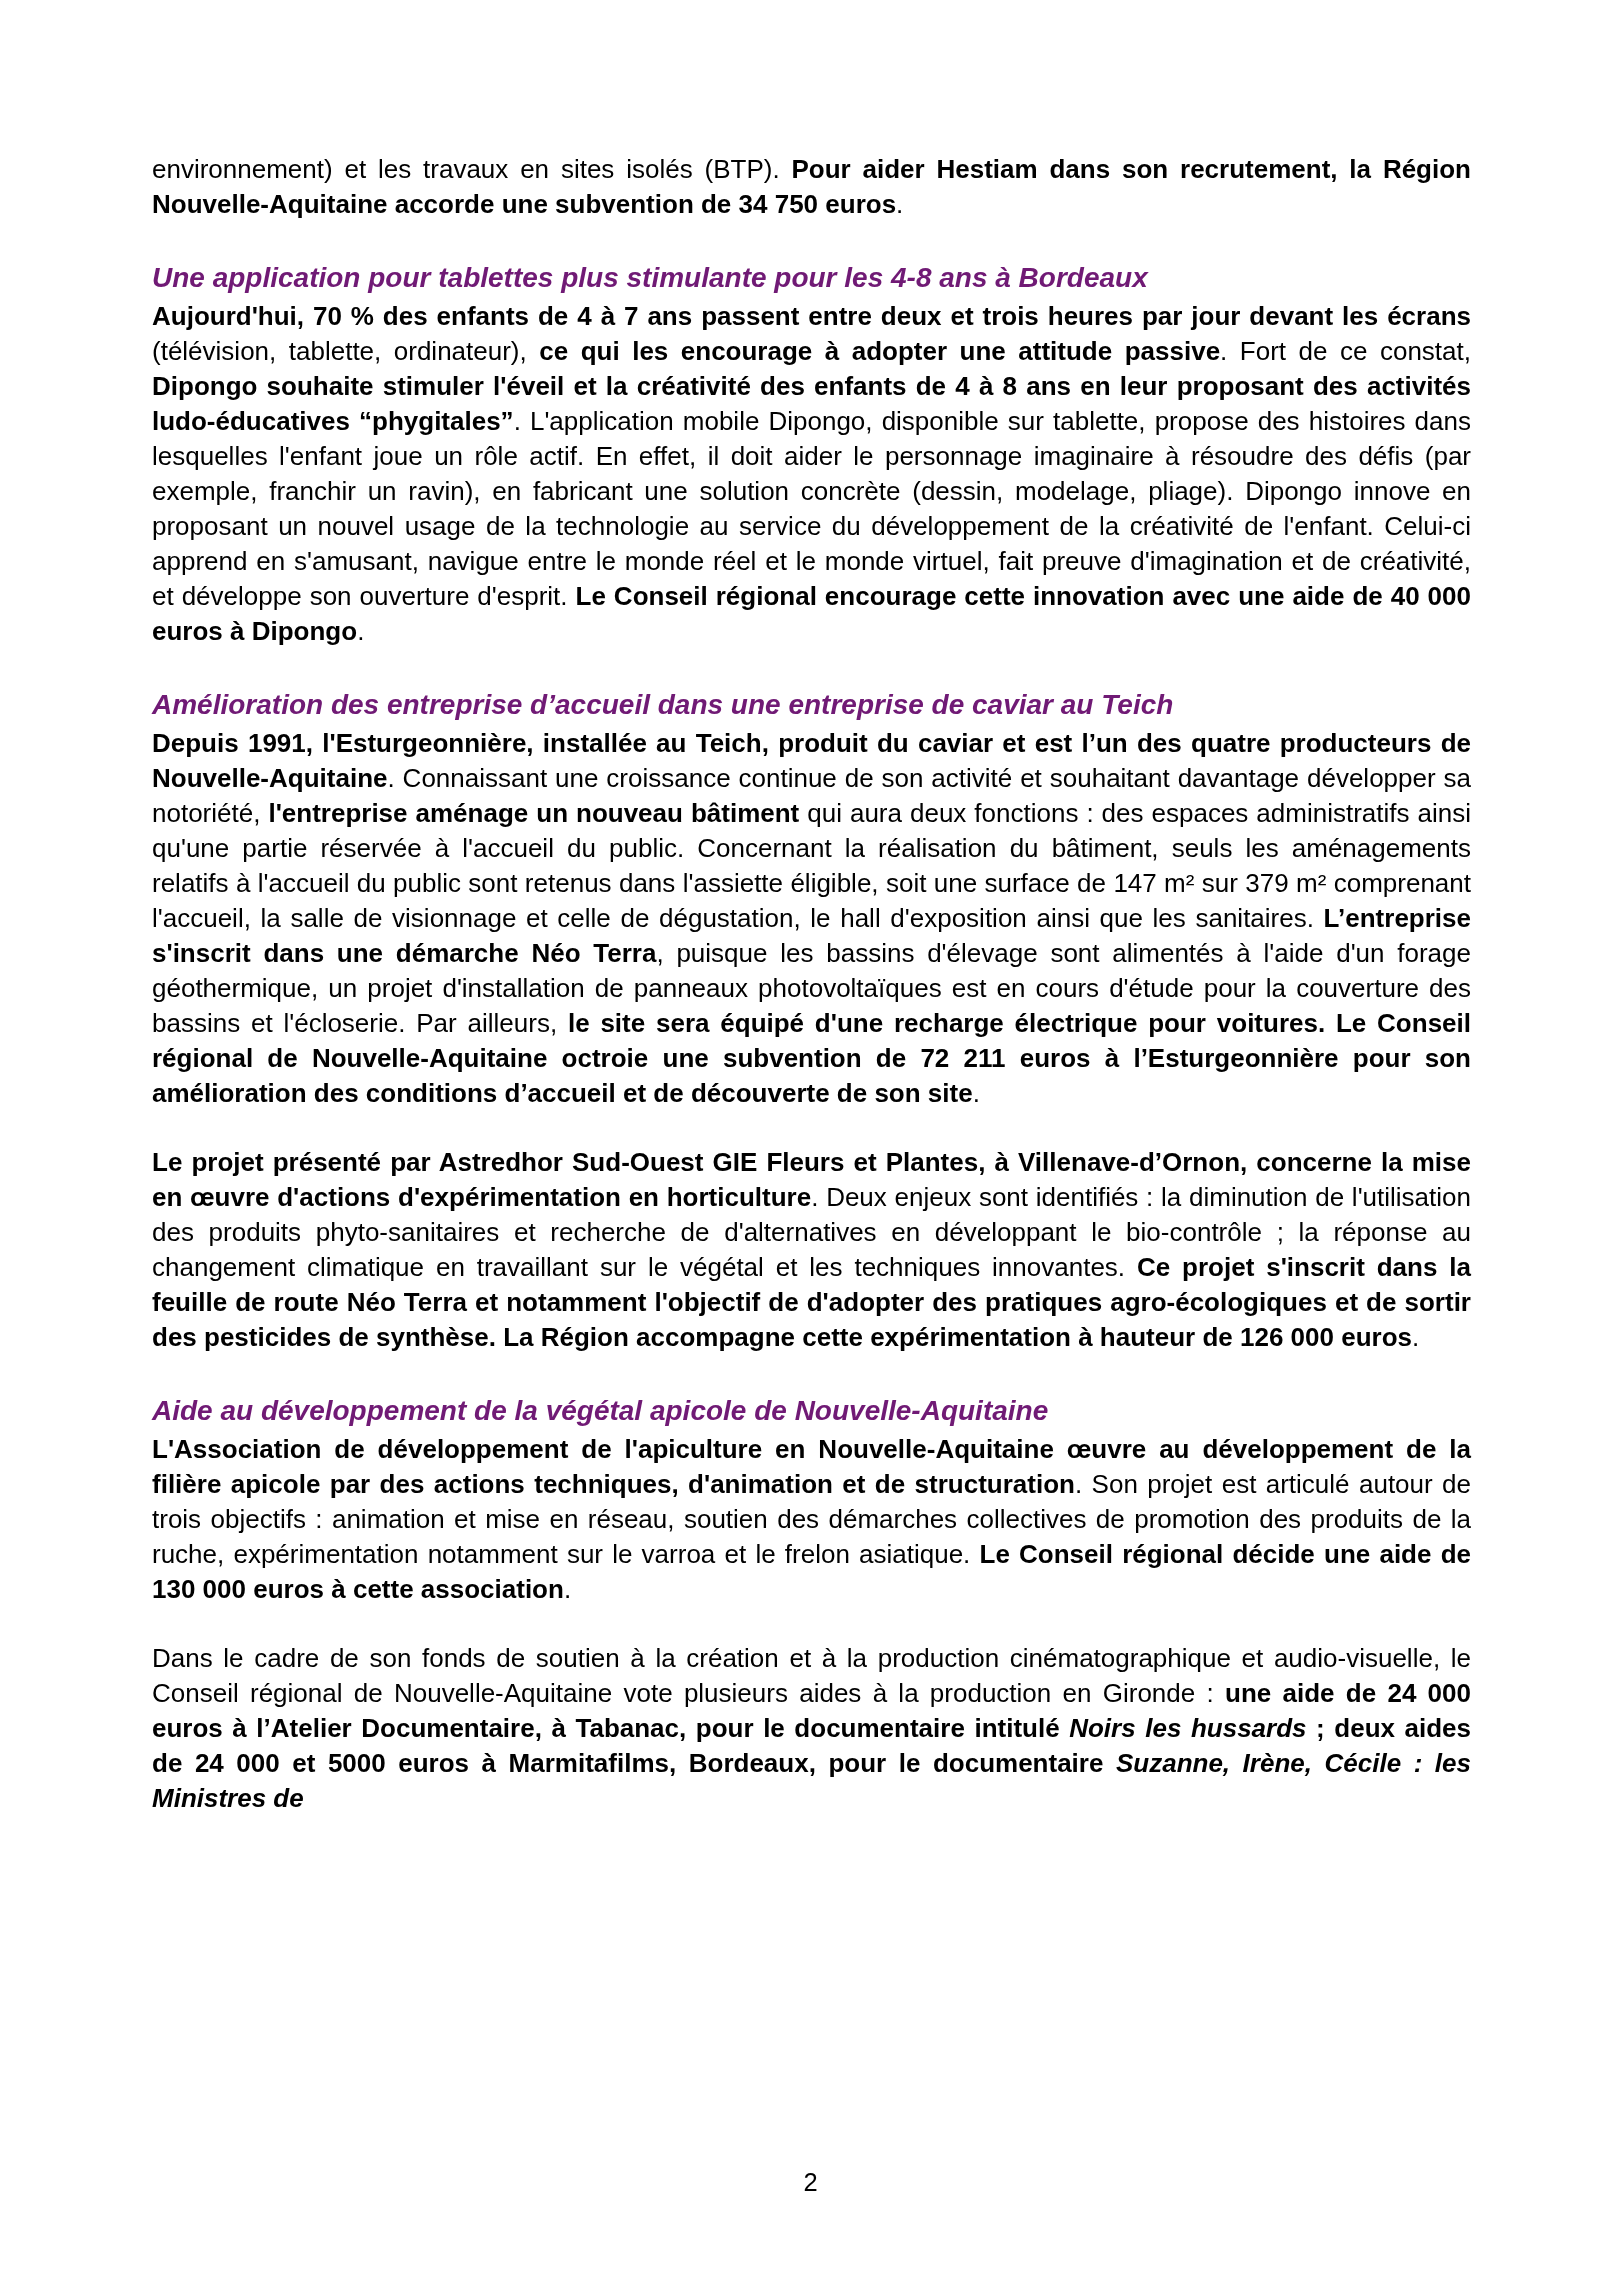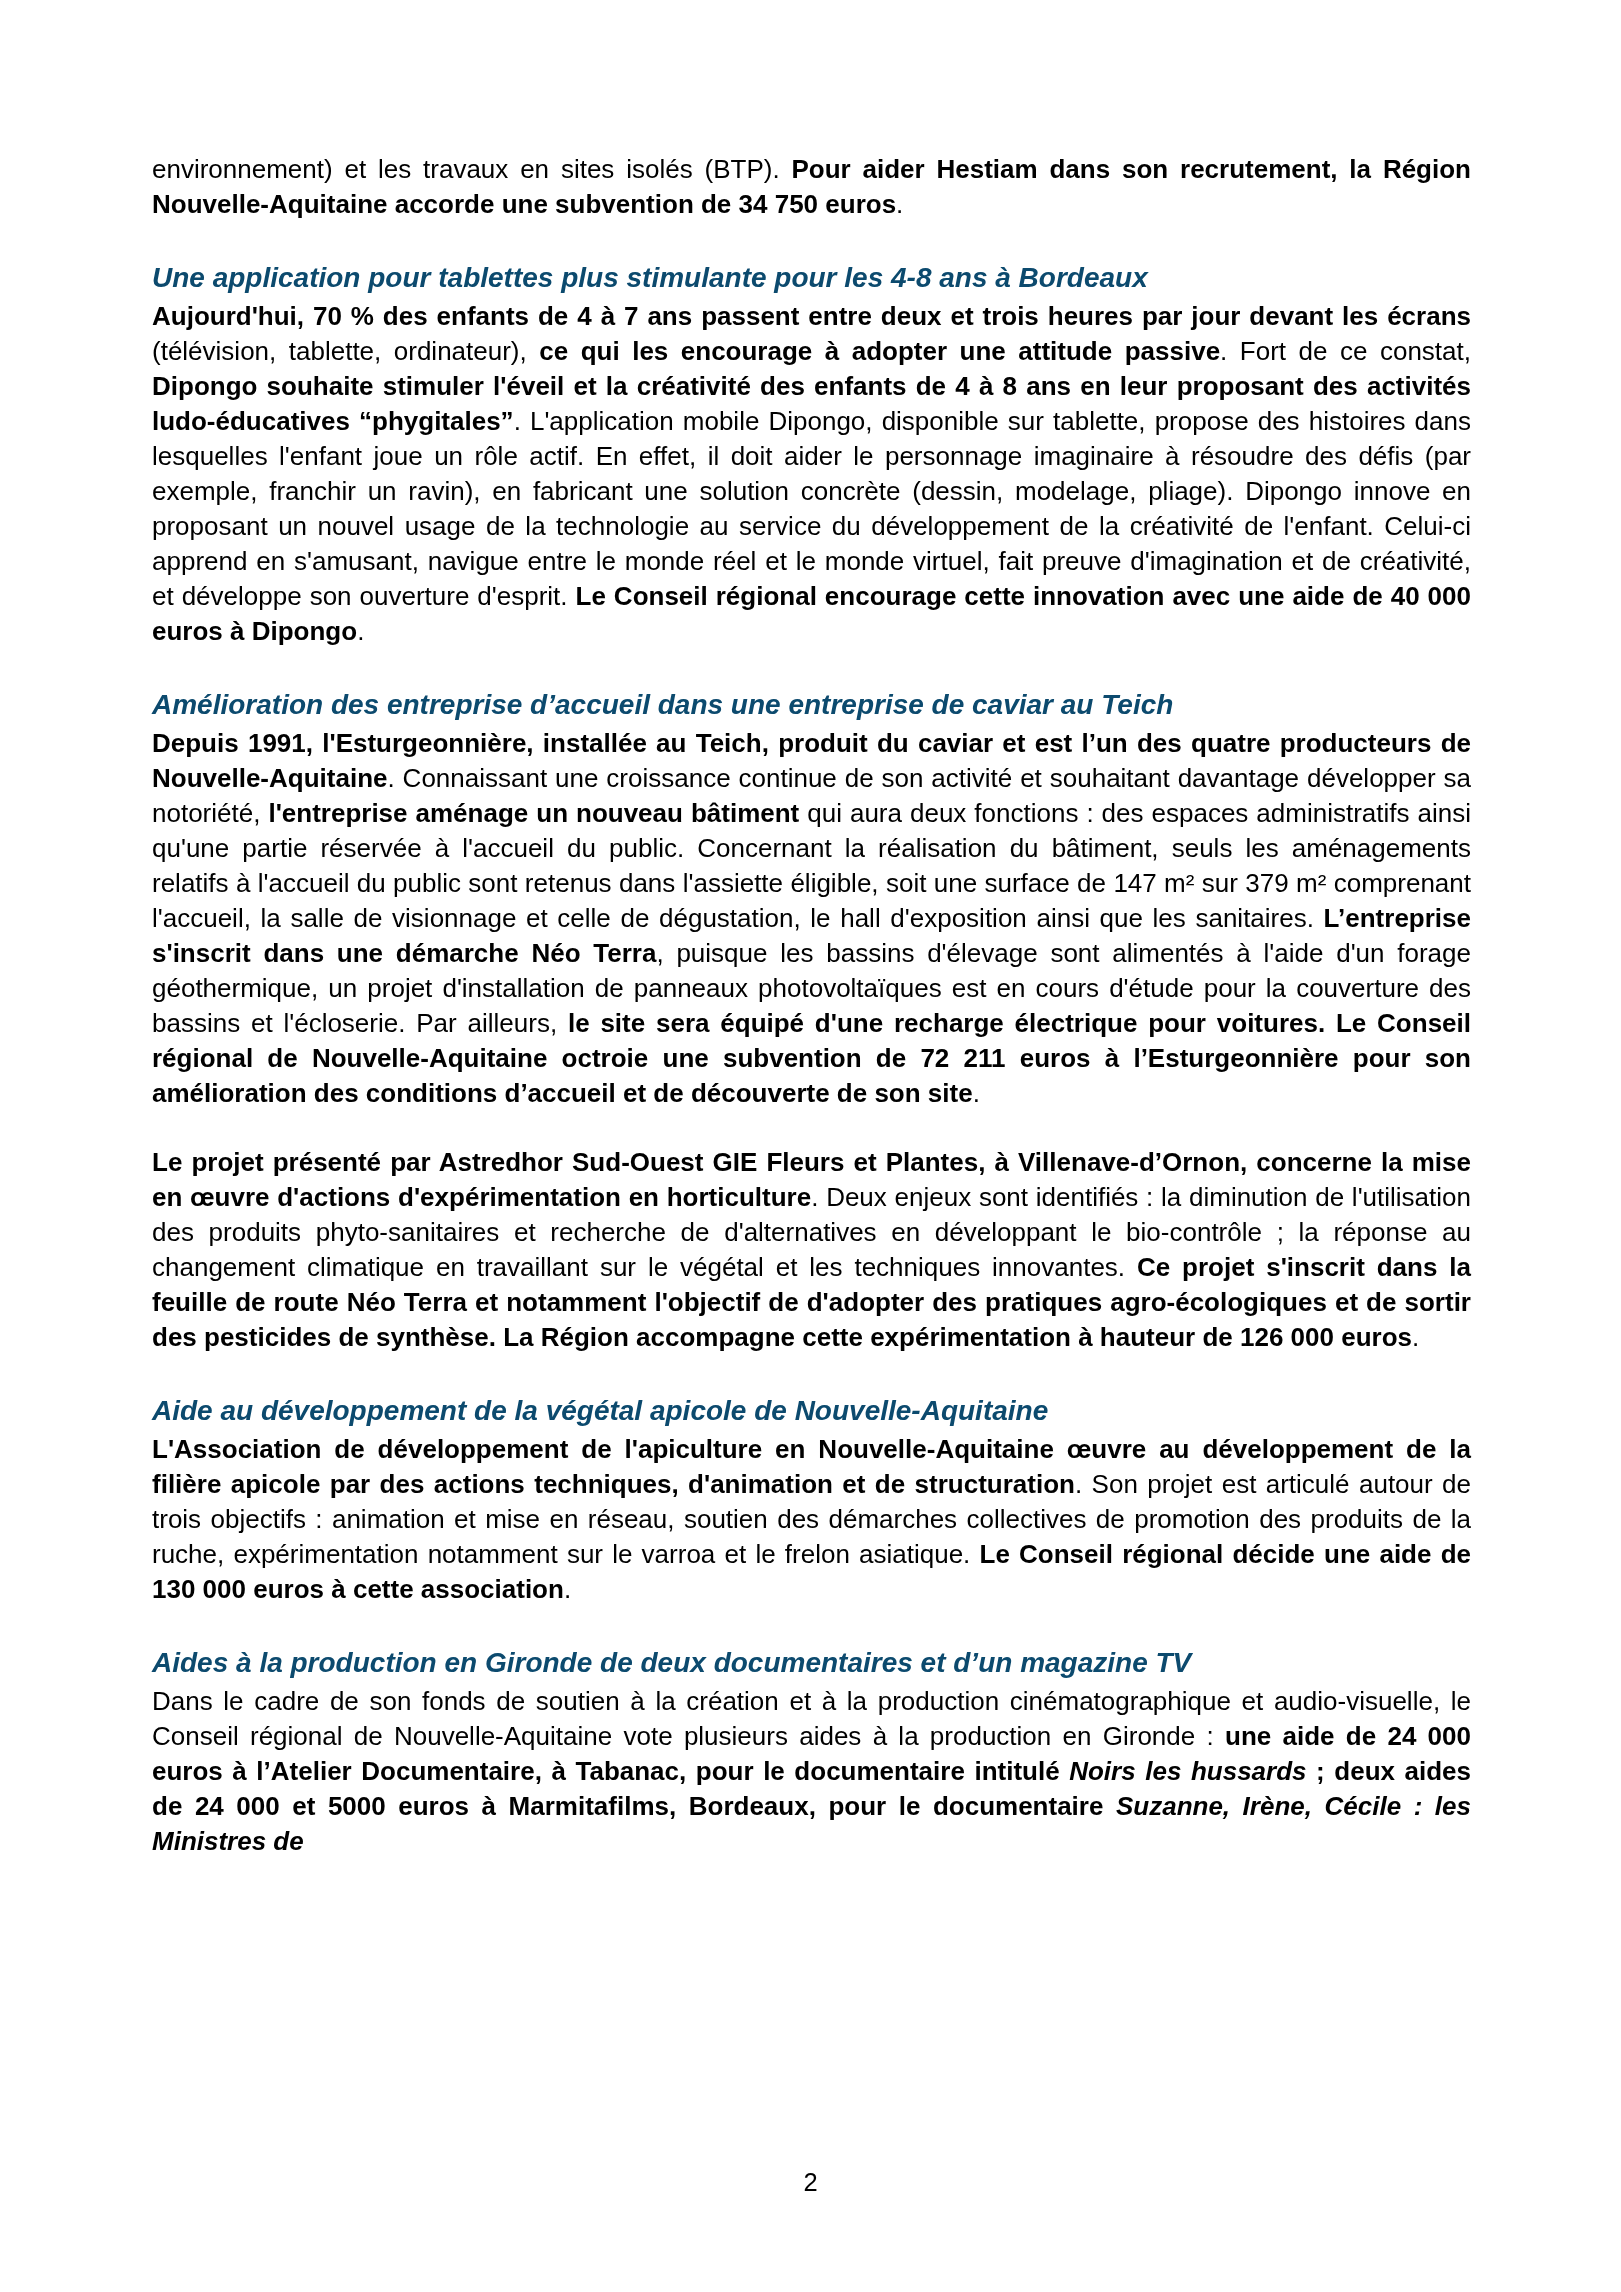--- a/index.html
+++ b/index.html
@@ -11,21 +11,21 @@
     width: 1319px;
     font-family: "Liberation Sans", sans-serif;
     font-size: 26px;
     line-height: 35px;
     color: #000;
     text-align: justify;
   }
   .p { margin: 0; }
   .h {
     margin: 0;
-    color: #0c4a6e;
+    color: #701a75;
     font-weight: bold;
     font-style: italic;
     font-size: 28px;
     line-height: 43px;
     text-align: justify;
   }
   .gap { height: 34px; }
   b { font-weight: bold; }
   i { font-style: italic; margin-top: 44px; }
   .pagenum {
@@ -59,19 +59,18 @@
 
   <p class="p"><b>Le projet présenté par Astredhor Sud-Ouest GIE Fleurs et Plantes, à Villenave-d’Ornon, concerne la mise en œuvre d'actions d'expérimentation en horticulture</b><span>. Deux enjeux sont identifiés : la diminution de l'utilisation des produits phyto-sanitaires et recherche de d'alternatives en développant le bio-contrôle ; la réponse au changement climatique en travaillant sur le végétal et les techniques innovantes. </span><b>Ce projet s'inscrit dans la feuille de route Néo Terra et notamment l'objectif de d'adopter des pratiques agro-écologiques et de sortir des pesticides de synthèse. La Région accompagne cette expérimentation à hauteur de 126 000 euros</b><span>.</span></p>
 
   <div class="gap"></div>
 
   <h2 class="h">Aide au développement de la végétal apicole de Nouvelle-Aquitaine</h2>
   <p class="p"><b>L'Association de développement de l'apiculture en Nouvelle-Aquitaine œuvre au développement de la filière apicole par des actions techniques, d'animation et de structuration</b><span>. Son projet est articulé autour de trois objectifs : animation et mise en réseau, soutien des démarches collectives de promotion des produits de la ruche, expérimentation notamment sur le varroa et le frelon asiatique. </span><b>Le Conseil régional décide une aide de 130 000 euros à cette association</b><span>.</span></p>
 
   <div class="gap"></div>
 
-  <h2 class="h">Aides à la production en Gironde de deux documentaires et d’un magazine TV</h2>
   <p class="p"><span>Dans le cadre de son fonds de soutien à la création et à la production cinématographique et audio-visuelle, le Conseil régional de Nouvelle-Aquitaine vote plusieurs aides à la production en Gironde : </span><b>une aide de 24 000 euros à l’Atelier Documentaire, à Tabanac, pour le documentaire intitulé </b><b><i>Noirs les hussards</i></b><b> ; deux aides de 24 000 et 5000 euros à Marmitafilms,  Bordeaux, pour le documentaire </b><b><i>Suzanne, Irène, Cécile : les Ministres de</i></b></p>
 
 </div>
 
 <div class="pagenum">2</div>
 
 
 </body></html>

